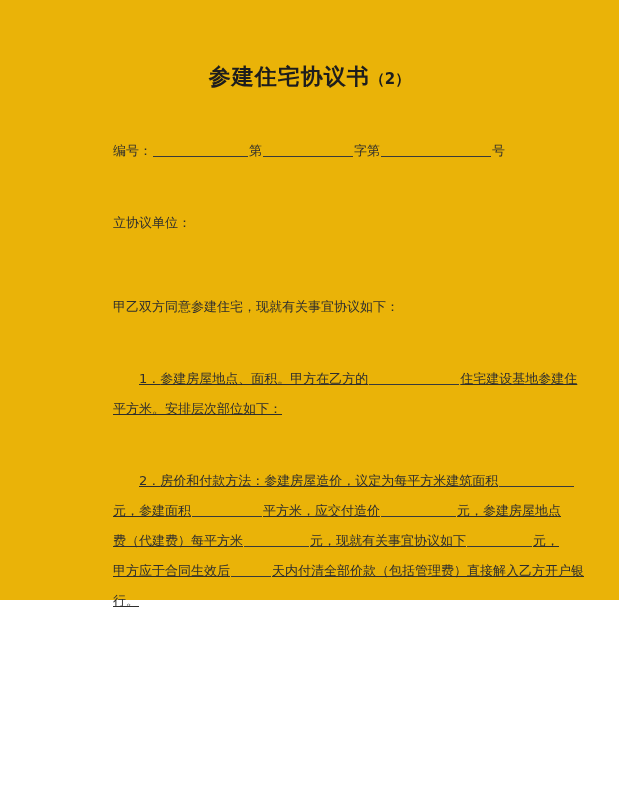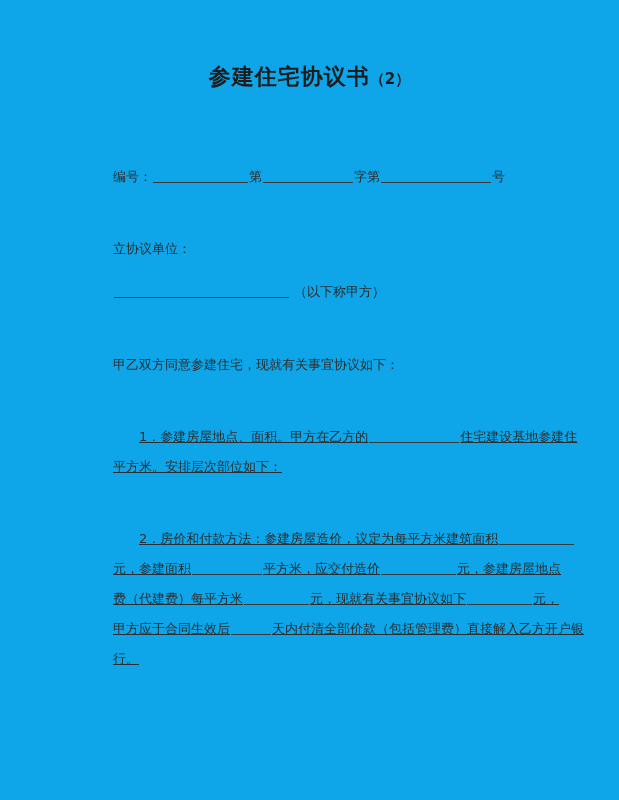--- a/index.html
+++ b/index.html
@@ -11,43 +11,43 @@
   body {
     width: 619px;
     height: 800px;
     font-family: "DejaVu Sans", "Liberation Sans", sans-serif;
     color: #2b2b2b;
     overflow: hidden;
   }
   .page {
     position: relative;
     width: 619px;
-    height: 800px;
-    background: #0ea5e9;
+    height: 600px;
+    background: #eab308;
     box-sizing: border-box;
   }
   .doc-title {
     position: absolute;
     top: 62px;
     left: 0;
     width: 619px;
     text-align: center;
     font-size: 22px;
     font-weight: bold;
     letter-spacing: 1px;
     color: #1d1d1d;
   }
   .doc-title .title-suffix {
     font-size: 15px;
     font-weight: bold;
     letter-spacing: 0;
   }
   .body-area {
     position: absolute;
-    top: 162px;
+    top: 136px;
     left: 113px;
     width: 400px;
   }
   .line {
     font-size: 13px;
     line-height: 30px;
     white-space: nowrap;
     color: #2e2e2e;
   }
   .gap-lg { height: 42px; }
@@ -107,23 +107,20 @@
     <div class="line">
       <span>编号：</span><span class="u u-w95"></span><span>第</span><span class="u u-w90"></span><span>字第</span><span class="u u-w110"></span><span>号</span>
     </div>
 
     <div class="gap-lg"></div>
 
     <div class="line">立协议单位：</div>
 
     <div class="gap-sm"></div>
 
-    <div class="party-row">
-      <span class="u u-party"></span><span class="party-note">（以下称甲方）</span>
-    </div>
 
 
     <div class="gap-lg"></div>
 
     <div class="line">甲乙双方同意参建住宅，现就有关事宜协议如下：</div>
 
     <div class="gap-lg"></div>
 
     <div class="para">
       <span class="ln indent2"><span>1．</span><span>参建房屋地点、面积。甲方在乙方的</span><span class="u u-w90"></span><span>住宅建设基地参建住</span></span>

